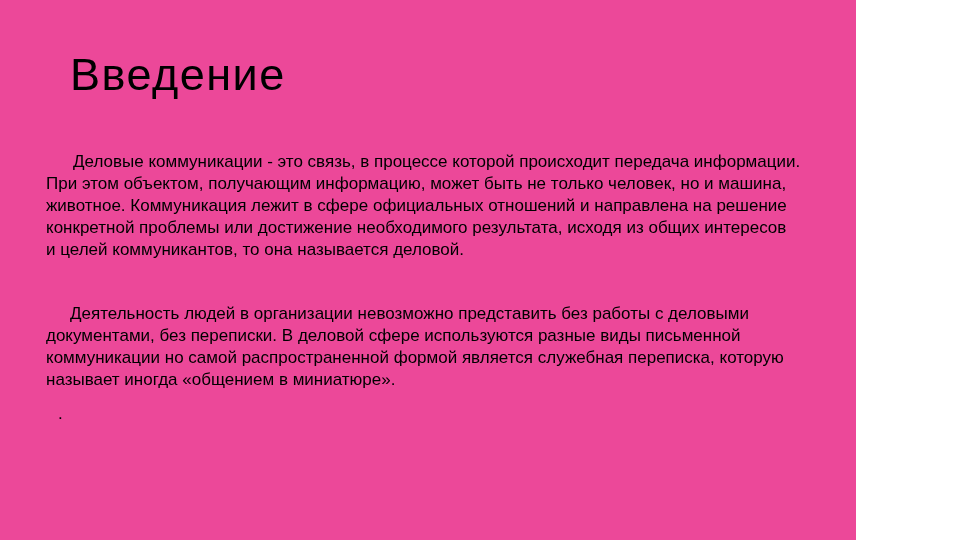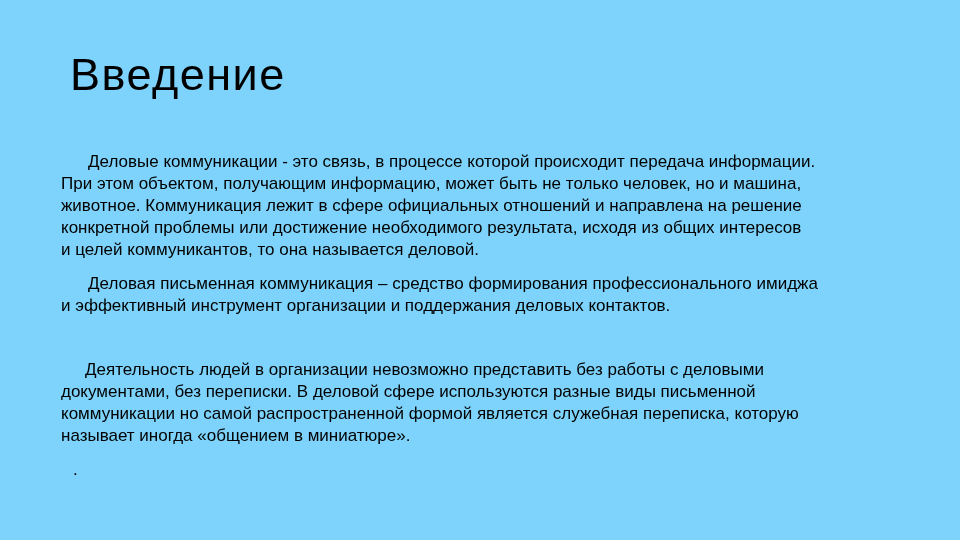--- a/index.html
+++ b/index.html
@@ -9,39 +9,39 @@
   }
   body {
     width: 960px;
     height: 540px;
     overflow: hidden;
     font-family: "Liberation Sans", sans-serif;
     color: #000000;
   }
   .slide {
     position: relative;
-    width: 960px;
+    width: 856px;
     height: 540px;
-    background: #7dd3fc;
+    background: #ec4899;
   }
   .slide-title {
     position: absolute;
     left: 70px;
     top: 49px;
     margin: 0;
     font-size: 45px;
     font-weight: 400;
     line-height: 52px;
     letter-spacing: 1.5px;
     color: #000000;
     white-space: nowrap;
   }
   .slide-body {
     position: absolute;
-    left: 61px;
+    left: 46px;
     top: 151px;
     width: 832px;
     font-size: 17px;
     line-height: 22px;
     color: #000000;
   }
   .slide-body p {
     margin: 0 0 12px 0;
     text-indent: 27px;
     white-space: pre-line; 
@@ -59,21 +59,19 @@
 
 <div class="slide">
   <h1 class="slide-title">Введение</h1>
 
   <div class="slide-body">
     <p class="para-1">Деловые коммуникации - это связь, в процессе которой происходит передача информации.
 При этом объектом, получающим информацию, может быть не только человек, но и машина,
 животное. Коммуникация лежит в сфере официальных отношений и направлена на решение
 конкретной проблемы или достижение необходимого результата, исходя из общих интересов
 и целей коммуникантов, то она называется деловой.</p>
-    <p class="para-2">Деловая письменная коммуникация – средство формирования профессионального имиджа
-и эффективный инструмент организации и поддержания деловых контактов.</p>
     <p class="para-3">Деятельность людей в организации невозможно представить без работы с деловыми
 документами, без переписки. В деловой сфере используются разные виды письменной
 коммуникации но самой распространенной формой является служебная переписка, которую
 называет иногда «общением в миниатюре».</p>
     <p class="tail">.</p>
   </div>
 </div>
 
 </body></html>

